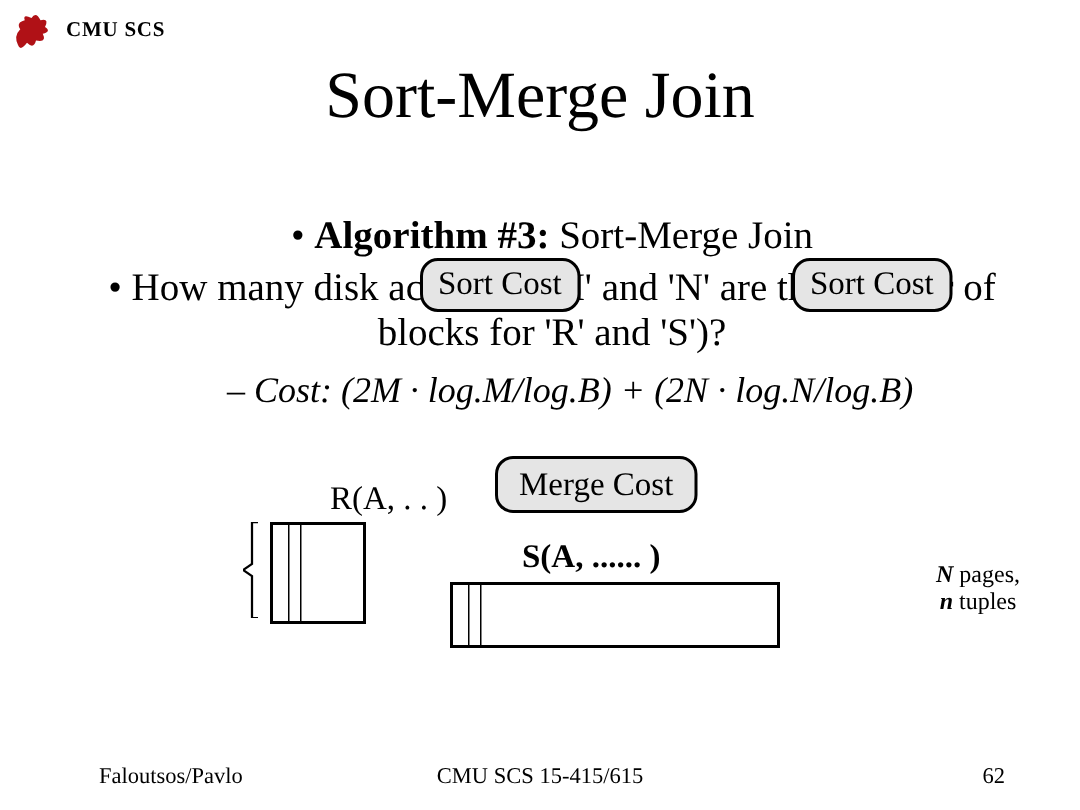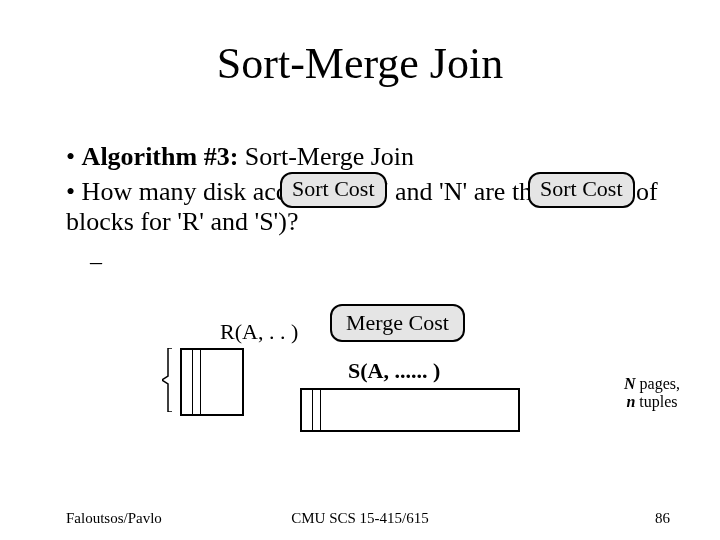--- a/index.html
+++ b/index.html
@@ -36,20 +36,21 @@
     left: 0; right: 0;
     text-align: center;
     font-size: 44px;
     color: #000;
   }
   .body {
     position: absolute;
     top: 142px;
     left: 66px;
     right: 50px;
+    text-align: center;
   }
   .bullet {
     font-size: 26px;
     line-height: 1.18;
     margin: 0 0 4px 0;
     position: relative;
   }
   .bullet::before {
     content: "• ";
   }
@@ -155,30 +156,38 @@
   }
   .footer .left { position: absolute; left: 66px; }
   .footer .center { position: absolute; left: 0; right: 0; text-align: center; }
   .footer .right { position: absolute; right: 50px; }
 </style>
 </head>
 <body>
 
 <div class="slide">
 
+  <div class="header">
+    <span class="logo">
+      <svg width="30" height="30" viewBox="0 0 100 100">
+        <path d="M20 80 Q10 60 25 45 Q15 30 35 25 Q30 10 50 20 Q60 5 70 25 Q90 20 80 40 Q95 50 75 55 Q85 75 60 70 Q55 90 40 75 Q25 95 20 80 Z" fill="#b01116"></path>
+      </svg>
+    </span>
+    <span class="cmu">CMU SCS</span>
+  </div>
 
   <div class="title">Sort-Merge Join</div>
 
   <div class="body">
     <p class="bullet">
       <span class="bold">Algorithm #3:</span><span> Sort-Merge Join</span>
     </p>
     <p class="bullet">How many disk accesses ('M' and 'N' are the number of blocks for 'R' and 'S')?</p>
     <p class="sub">
-      <br>
+      <span>Cost: (2M · log.M/log.B) + (2N · log.N/log.B)</span><br>
     </p>
   </div>
 
   <div class="tag sort1">Sort Cost</div>
   <div class="tag sort2">Sort Cost</div>
   <div class="tag merge">Merge Cost</div>
 
   <div class="r-label">R(A, . . )</div>
   <div class="s-label">S(A, ...... )</div>
 
@@ -192,16 +201,16 @@
 
 
   <div class="n-info">
     <span class="bold" style="font-style:italic">N </span><span style="font-style:normal">pages,</span><br>
     <span class="bold" style="font-style:italic">n </span><span style="font-style:normal">tuples</span>
   </div>
 
   <div class="footer">
     <span class="left">Faloutsos/Pavlo</span>
     <span class="center">CMU SCS 15-415/615</span>
-    <span class="right">86</span>
+    <span class="right">62</span>
   </div>
 
 </div>
 
 </body></html>

